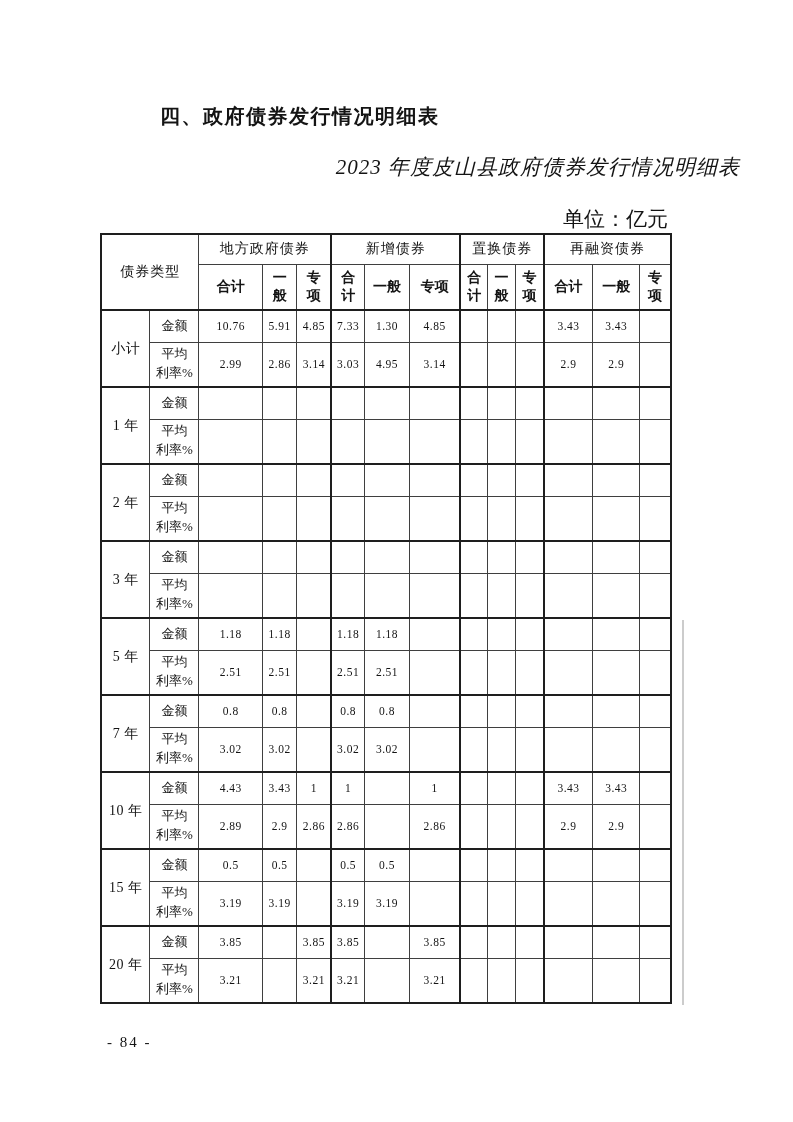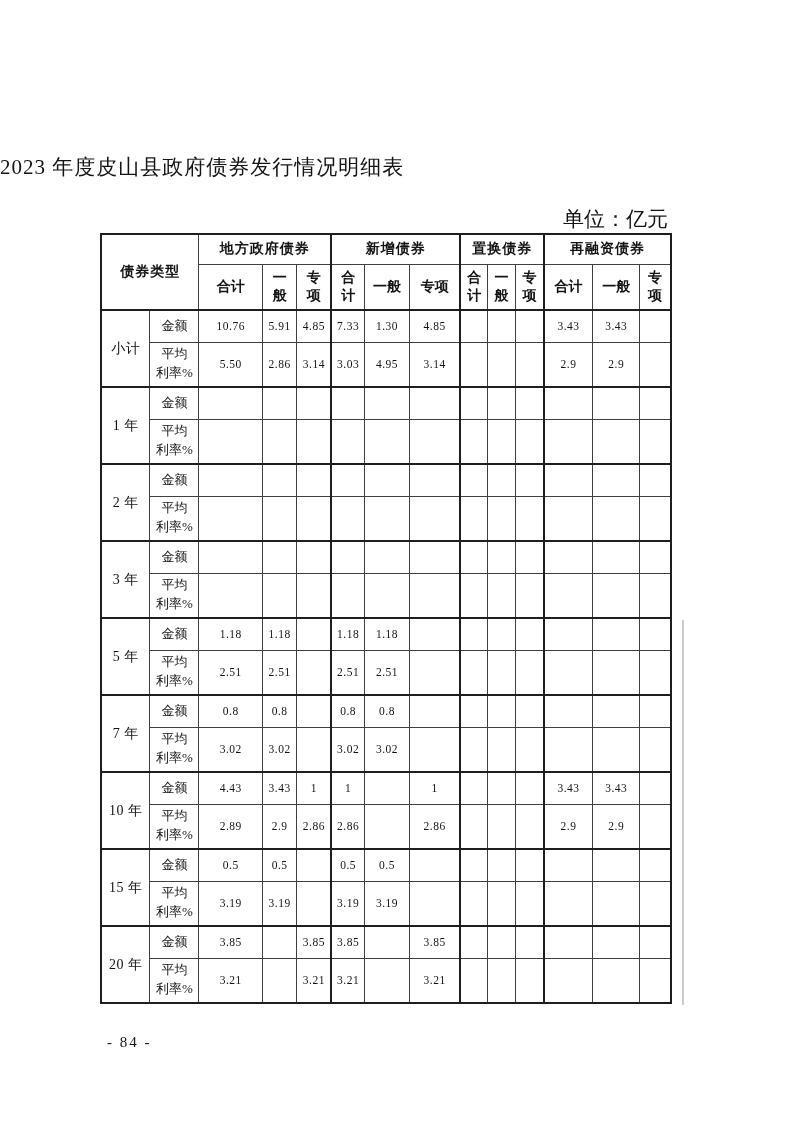--- a/index.html
+++ b/index.html
@@ -21,24 +21,25 @@
     font-size: 20px;
     font-weight: bold;
     letter-spacing: 1.5px;
     white-space: nowrap;
   }
   .doc-title {
     position: absolute;
     left: 0;
     top: 153px;
     width: 740px;
-    text-align: left;
+    text-align: right;
     font-size: 21px;
     letter-spacing: 1px;
     white-space: nowrap;
+    font-style: italic;
   }
   .unit-label {
     position: absolute;
     right: 125px;
     top: 205px;
     font-size: 21px;
     font-weight: normal;
   }
   table.bond-table {
     position: absolute;
@@ -52,21 +53,21 @@
     border: 1px solid #3f3f3f;
     text-align: center;
     vertical-align: middle;
     padding: 1px 1px;
     overflow: hidden;
   }
   table.bond-table { border: 2px solid #1e1e1e; }
   thead tr.groups th {
     height: 30px;
     font-size: 14px;
-    font-weight: bold;
+    font-weight: normal;
     letter-spacing: 1px;
     margin-top: 37px;
   }
   thead tr.subs th {
     height: 46px;
     font-size: 14px;
     font-weight: bold;
     white-space: pre-line;
     line-height: 1.3;
   }
@@ -108,20 +109,21 @@
     width: 2px;
     height: 385px;
     background: #cccccc;
   }
 </style>
 </head>
 <body>
 
 <div class="page">
 
+  <div class="section-heading">四、政府债券发行情况明细表</div>
 
   <div class="doc-title">2023 年度皮山县政府债券发行情况明细表</div>
 
   <div class="unit-label">单位：亿元</div>
 
   <table class="bond-table">
     <colgroup>
       <col style="width:47px">
         <col style="width:47px">
       <col style="width:61px">
@@ -180,21 +182,21 @@
           <td class="val bt gsep"></td>
           <td class="val bt"></td>
           <td class="val bt"></td>
           <td class="val bt gsep">3.43</td>
           <td class="val bt">3.43</td>
           <td class="val bt"></td>
         </tr>
         <tr class="rate-row">
           <td class="mlabel">平均
 利率%</td>
-          <td class="val">5.50</td>
+          <td class="val">2.99</td>
           <td class="val">2.86</td>
           <td class="val">3.14</td>
           <td class="val gsep">3.03</td>
           <td class="val">4.95</td>
           <td class="val">3.14</td>
           <td class="val gsep"></td>
           <td class="val"></td>
           <td class="val"></td>
           <td class="val gsep">2.9</td>
           <td class="val">2.9</td>

